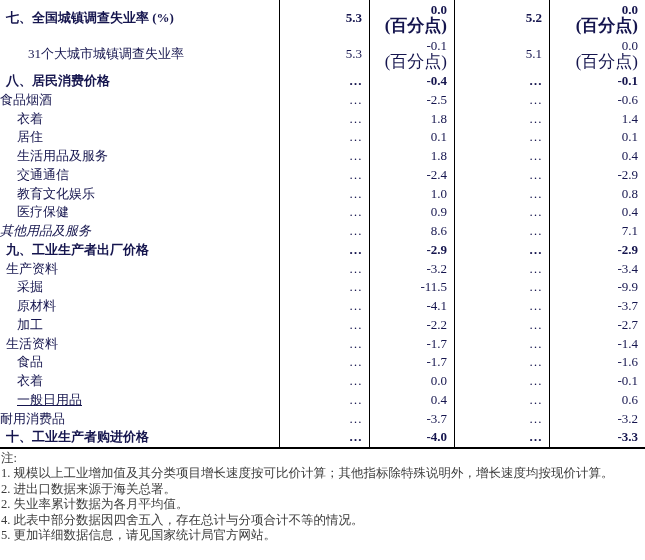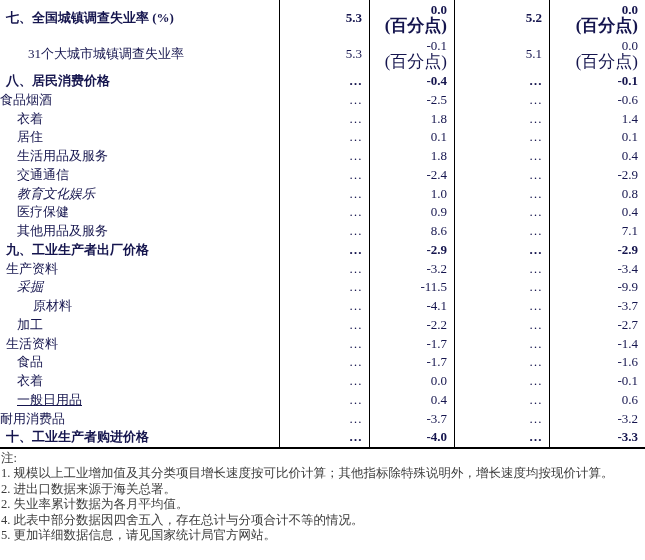--- a/index.html
+++ b/index.html
@@ -142,37 +142,37 @@
 
   <div class="row">
     <div class="label" style="padding-left: 17px;">交通通信</div>
     <div class="cell c1"><span class="val">…</span></div>
     <div class="cell c2"><span class="val">-2.4</span></div>
     <div class="cell c3"><span class="val">…</span></div>
     <div class="cell c4"><span class="val">-2.9</span></div>
   </div>
 
   <div class="row">
-    <div class="label" style="padding-left: 17px; font-style: italic;">教育文化娱乐</div>
+    <div class="label" style="padding-left: 17px;">教育文化娱乐</div>
     <div class="cell c1"><span class="val">…</span></div>
     <div class="cell c2"><span class="val">1.0</span></div>
     <div class="cell c3"><span class="val">…</span></div>
     <div class="cell c4"><span class="val">0.8</span></div>
   </div>
 
   <div class="row">
     <div class="label" style="padding-left: 17px;">医疗保健</div>
     <div class="cell c1"><span class="val">…</span></div>
     <div class="cell c2"><span class="val">0.9</span></div>
     <div class="cell c3"><span class="val">…</span></div>
     <div class="cell c4"><span class="val">0.4</span></div>
   </div>
 
   <div class="row">
-    <div class="label" style="padding-left: 17px;">其他用品及服务</div>
+    <div class="label" style="padding-left: 0; font-style: italic;">其他用品及服务</div>
     <div class="cell c1"><span class="val">…</span></div>
     <div class="cell c2"><span class="val">8.6</span></div>
     <div class="cell c3"><span class="val">…</span></div>
     <div class="cell c4"><span class="val">7.1</span></div>
   </div>
 
   <div class="row bold">
     <div class="label" style="padding-left: 6px;">九、工业生产者出厂价格</div>
     <div class="cell c1"><span class="val">…</span></div>
     <div class="cell c2"><span class="val">-2.9</span></div>
@@ -182,29 +182,29 @@
 
   <div class="row">
     <div class="label" style="padding-left: 6px;">生产资料</div>
     <div class="cell c1"><span class="val">…</span></div>
     <div class="cell c2"><span class="val">-3.2</span></div>
     <div class="cell c3"><span class="val">…</span></div>
     <div class="cell c4"><span class="val">-3.4</span></div>
   </div>
 
   <div class="row">
-    <div class="label" style="padding-left: 17px; font-style: italic;">采掘</div>
+    <div class="label" style="padding-left: 17px;">采掘</div>
     <div class="cell c1"><span class="val">…</span></div>
     <div class="cell c2"><span class="val">-11.5</span></div>
     <div class="cell c3"><span class="val">…</span></div>
     <div class="cell c4"><span class="val">-9.9</span></div>
   </div>
 
   <div class="row">
-    <div class="label" style="padding-left: 33px;">原材料</div>
+    <div class="label" style="padding-left: 17px;">原材料</div>
     <div class="cell c1"><span class="val">…</span></div>
     <div class="cell c2"><span class="val">-4.1</span></div>
     <div class="cell c3"><span class="val">…</span></div>
     <div class="cell c4"><span class="val">-3.7</span></div>
   </div>
 
   <div class="row">
     <div class="label" style="padding-left: 17px;">加工</div>
     <div class="cell c1"><span class="val">…</span></div>
     <div class="cell c2"><span class="val">-2.2</span></div>

